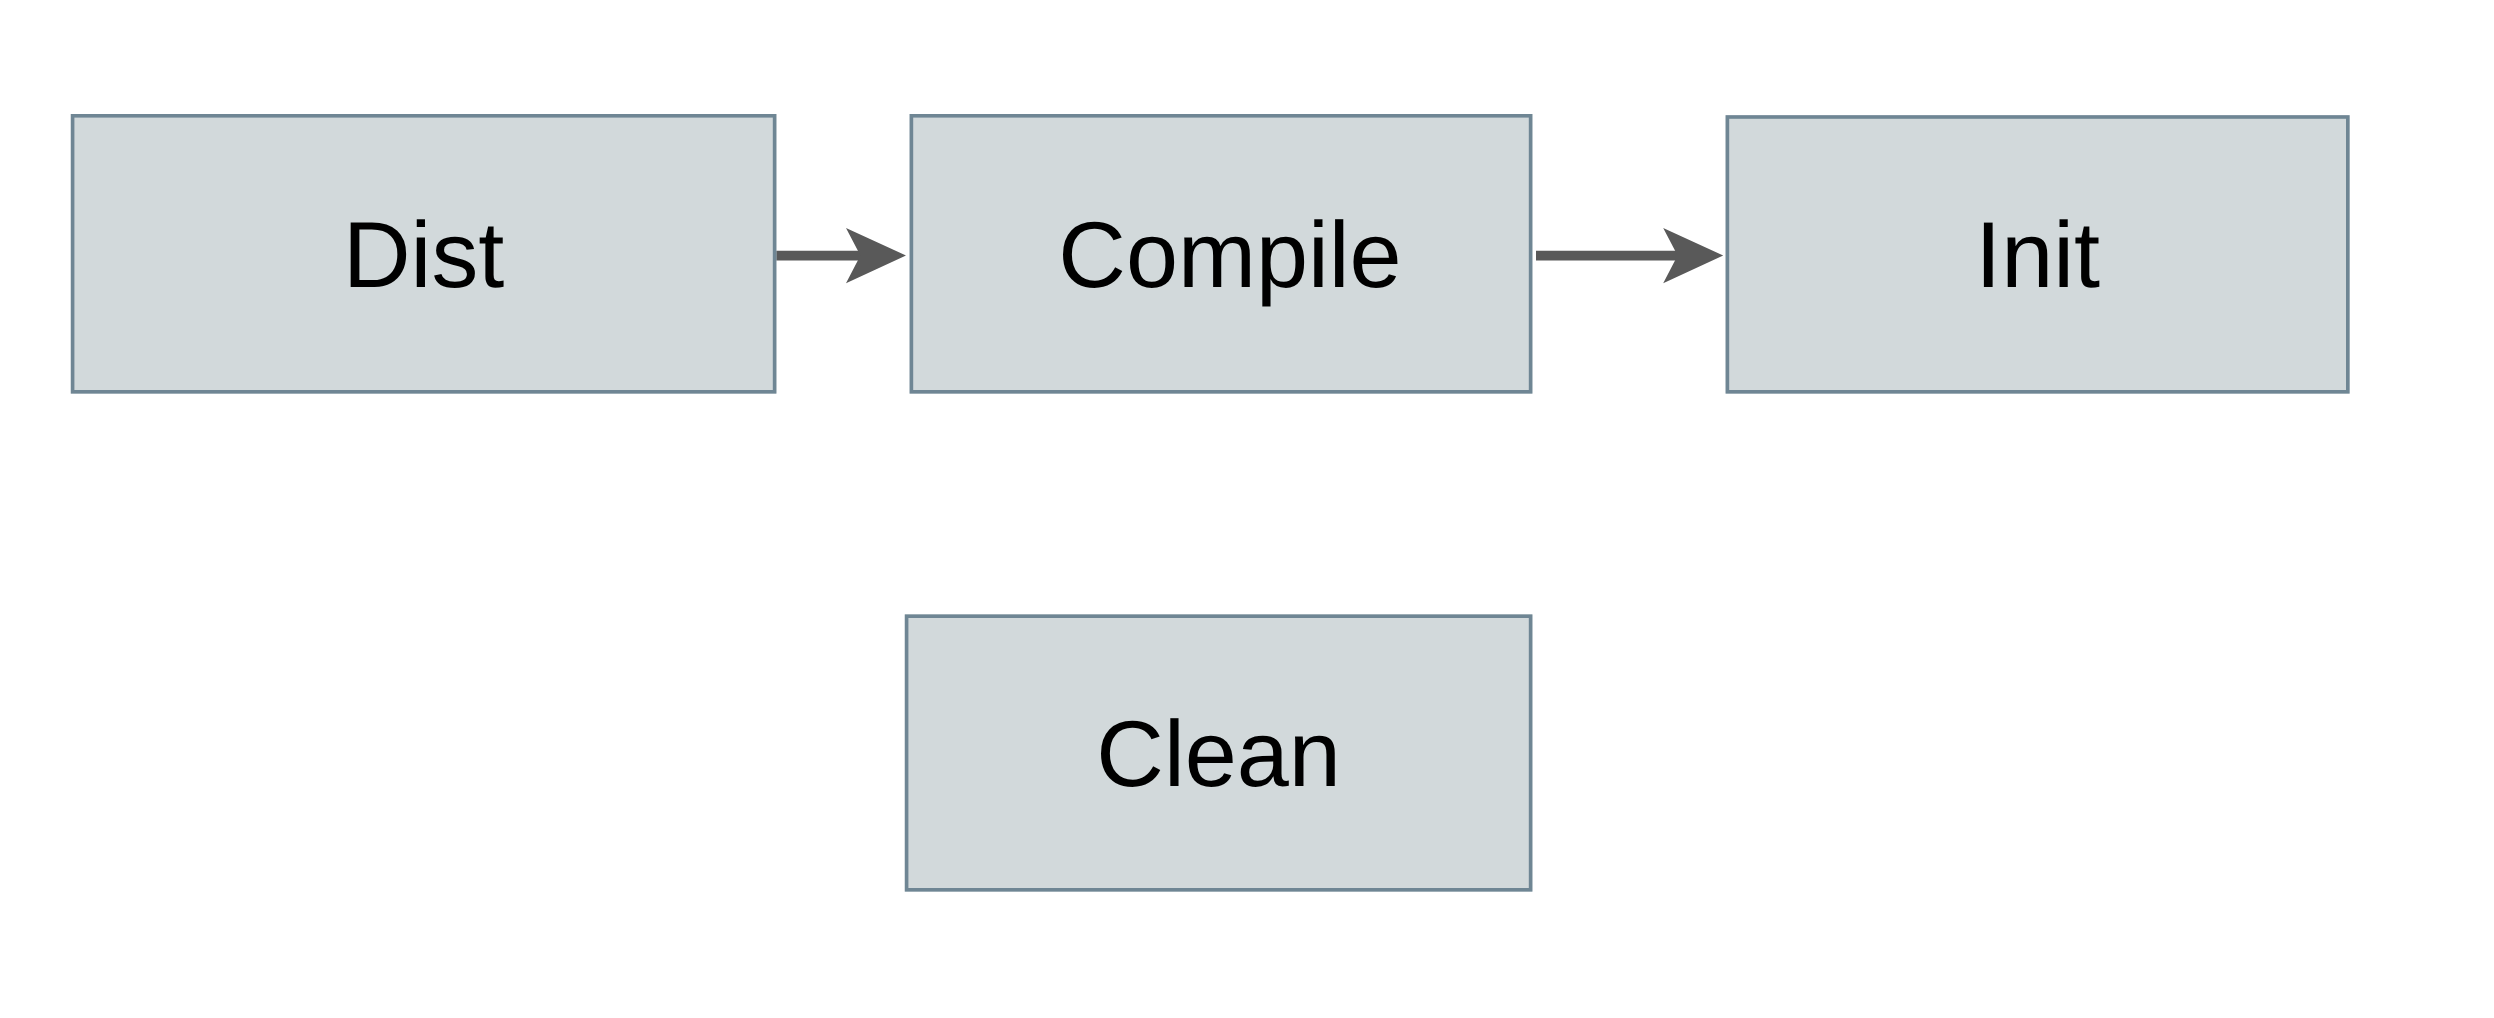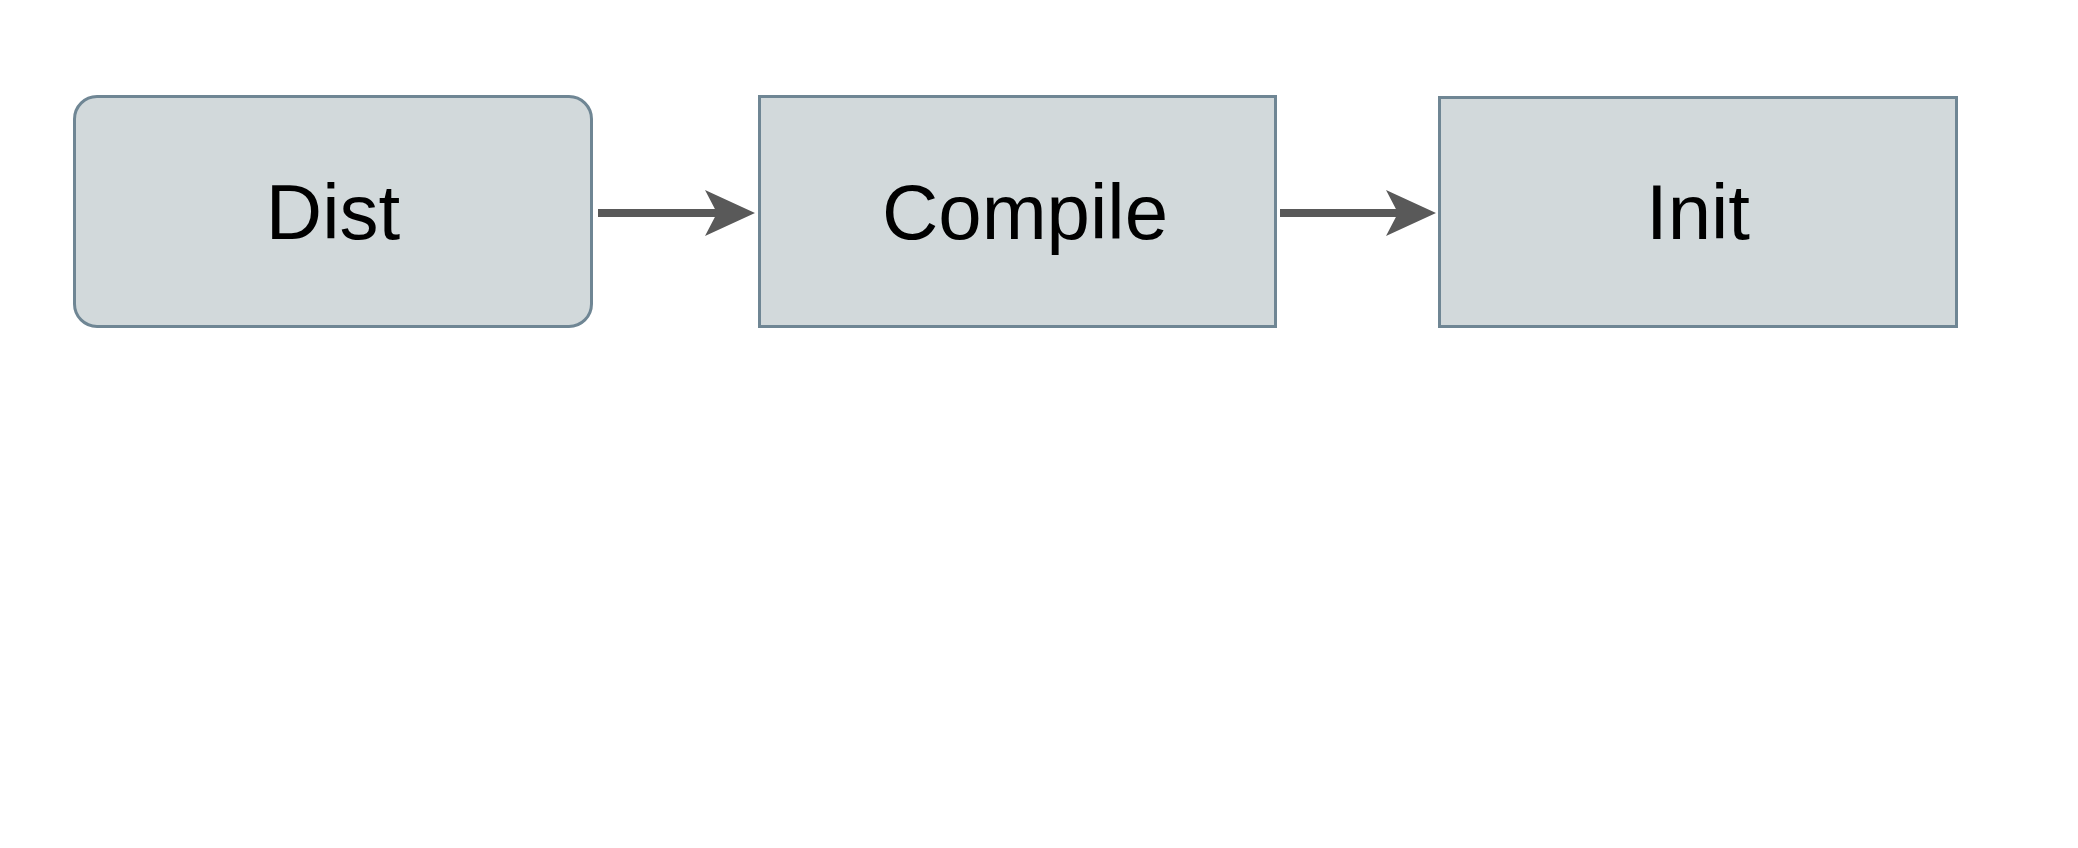--- a/index.html
+++ b/index.html
@@ -25,21 +25,21 @@
     justify-content: center;
   }
   .node-label {
     color: #000000;
     font-size: 78px;
     font-weight: 400;
     line-height: 1;
     white-space: nowrap;
     user-select: none;
   }
-  .node-dist    { left: 73px;   top: 95px;  width: 520px; height: 233px; border-radius: 24px; }
+  .node-dist    { left: 59px;   top: 95px;  width: 588px; height: 233px; }
   .node-compile { left: 758px;  top: 95px;  width: 519px; height: 233px; padding-left: 15px; }
   .node-init    { left: 1438px; top: 96px;  width: 520px; height: 232px; justify-content: center; }
   .node-clean   { left: 754px;  top: 512px; width: 523px; height: 231px; }
   .connector-layer {
     position: absolute;
     left: 0;
     top: 0;
     width: 2078px;
     height: 848px;
   }
@@ -73,14 +73,17 @@
   </div>
 
   <div class="node node-compile">
     <span class="node-label">Compile</span>
   </div>
 
   <div class="node node-init">
     <span class="node-label">Init</span>
   </div>
 
+  <div class="node node-clean">
+    <span class="node-label">Clean</span>
+  </div>
 
 </div>
 
 </body></html>

